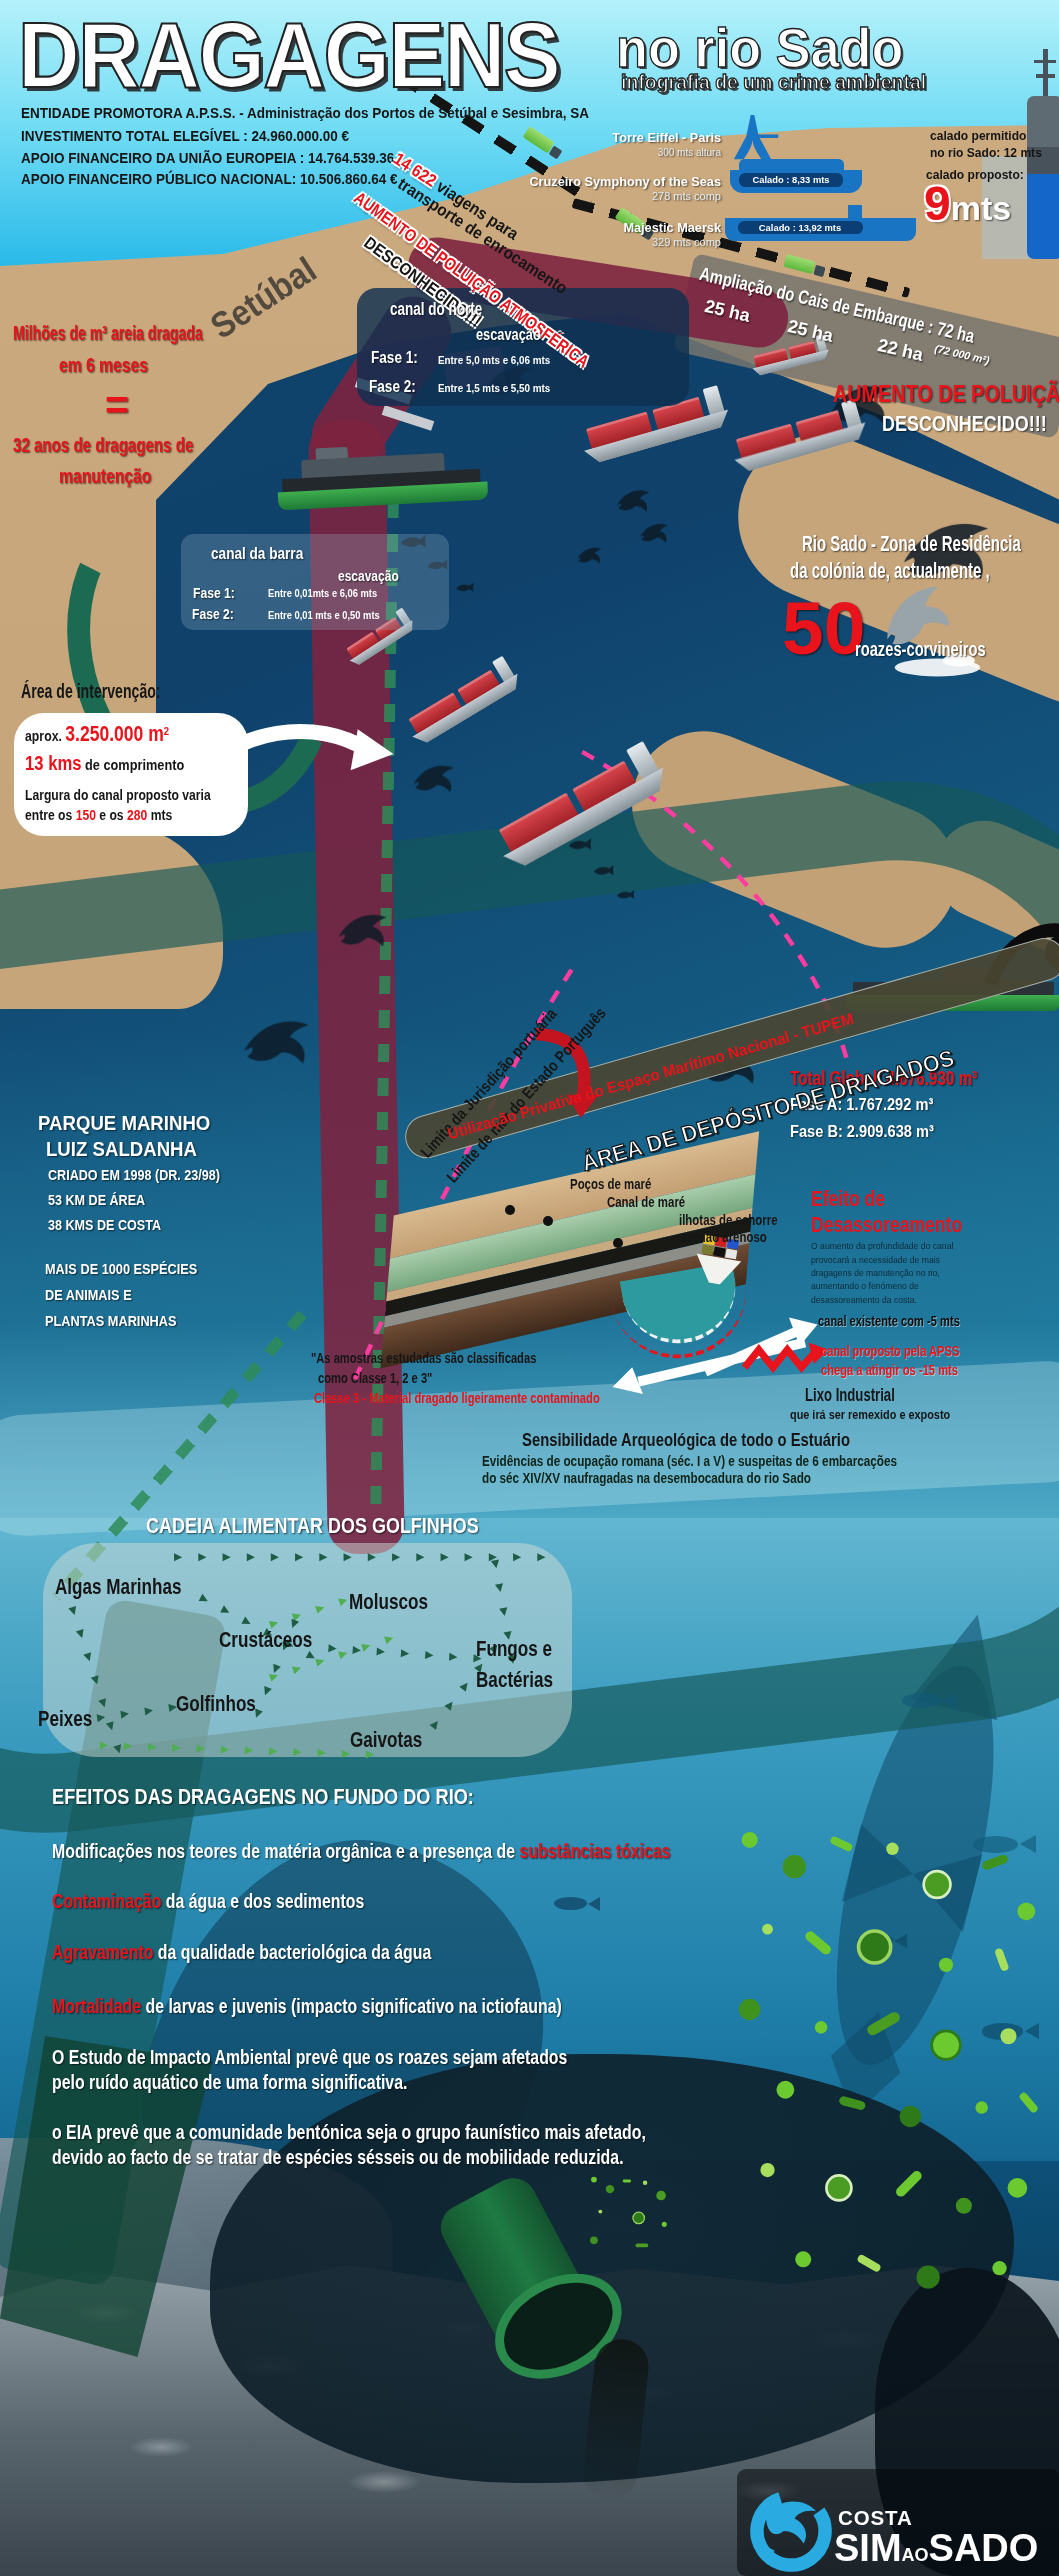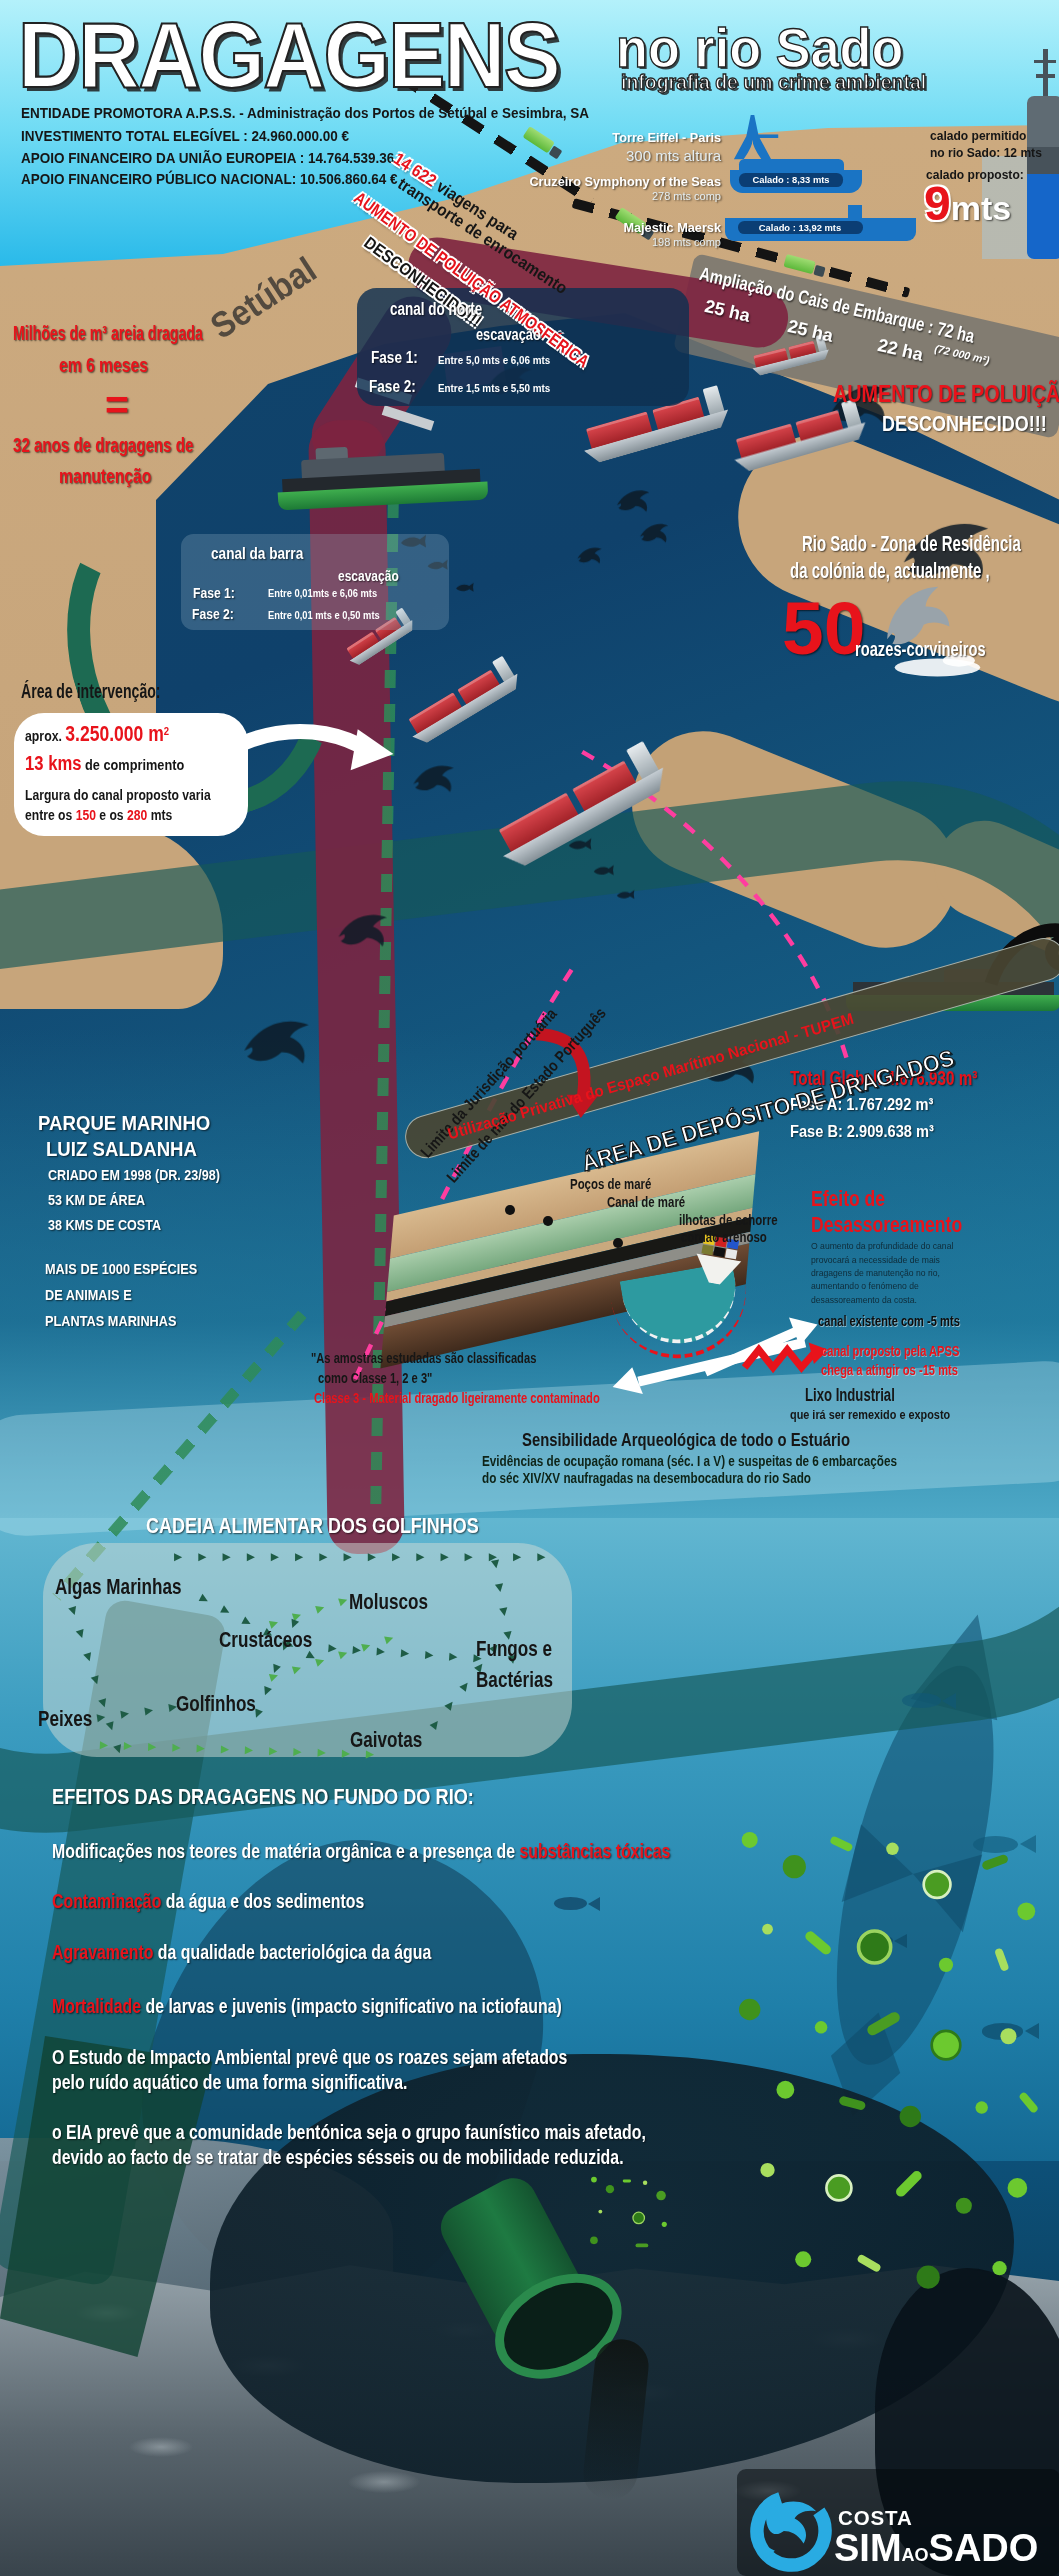--- a/index.html
+++ b/index.html
@@ -168,34 +168,34 @@
 
   <div class="t w ok" style="left:18px;top:7.1px;font-size:93px;transform:scaleX(.92);letter-spacing:-1.8px;">DRAGAGENS</div>
   <div class="t w ok2" style="left:616px;top:19.6px;font-size:55px;transform:scaleX(.95);">no rio Sado</div>
   <div class="t w ok2" style="left:621px;top:71px;font-size:20.5px;transform:scaleX(.95);">infografia de um crime ambiental</div>
   <div class="t k" style="left:20.5px;top:105px;font-size:15px;transform:scaleX(.9);">ENTIDADE  PROMOTORA A.P.S.S. - Administração dos Portos de Setúbal e Sesimbra, SA</div>
   <div class="t k" style="left:20.5px;top:128px;font-size:15px;transform:scaleX(.9);">INVESTIMENTO TOTAL ELEGÍVEL :  24.960.000.00 €</div>
   <div class="t k" style="left:20.5px;top:150px;font-size:15px;transform:scaleX(.9);">APOIO FINANCEIRO DA UNIÃO EUROPEIA : 14.764.539.36 €</div>
   <div class="t k" style="left:20.5px;top:171px;font-size:15px;transform:scaleX(.9);">APOIO FINANCEIRO PÚBLICO NACIONAL: 10.506.860.64 €</div>
 
   <div class="t w sh" style="left:498px;top:131px;width:223px;text-align:right;font-size:13.4px;transform:scaleX(.95);transform-origin:right top;">Torre Eiffel - Paris</div>
-  <div class="t sh" style="left:498px;top:148px;width:223px;text-align:right;font-size:15px;color:#e3edf2;font-weight:normal;">300 mts altura</div>
+  <div class="t sh" style="left:498px;top:148px;width:223px;text-align:right;font-size:10px;color:#e3edf2;font-weight:normal;">300 mts altura</div>
   <svg class="abs" style="left:725px;top:113px;z-index:11;" width="55" height="50" viewBox="0 0 62 56">
     <path d="M29,2 L33,2 L38,26 L52,52 L41,52 Q31,38 31,30 Q31,38 21,52 L10,52 L24,26 Z" fill="#1a74c4"></path>
     <rect x="36" y="24" width="24" height="4" fill="#1a74c4"></rect>
   </svg>
   <div class="t w sh" style="left:498px;top:175px;width:223px;text-align:right;font-size:13.4px;transform:scaleX(.95);transform-origin:right top;">Cruzeiro Symphony of the Seas</div>
   <div class="t sh" style="left:498px;top:191px;width:223px;text-align:right;font-size:11px;color:#e3edf2;font-weight:normal;">278 mts comp</div>
   <div class="abs" style="left:730px;top:159px;z-index:11;">
     <div class="abs" style="left:9px;top:0;width:105px;height:11.6px;background:#1a74c4;border-radius:5.4px 5.4px 0 0;"></div>
     <div class="abs" style="left:0;top:10.7px;width:132px;height:23px;background:#1a74c4;border-radius:0 0 12.5px 12.5px;"></div>
     <div class="t w" style="left:9px;top:14.3px;width:104px;height:13.4px;background:#0b3e74;border-radius:6.3px;font-size:9.4px;text-align:center;line-height:13.4px;">Calado : 8,33 mts</div>
   </div>
   <div class="t w sh" style="left:498px;top:221px;width:223px;text-align:right;font-size:13.4px;transform:scaleX(.95);transform-origin:right top;">Majestic Maersk</div>
-  <div class="t sh" style="left:498px;top:237px;width:223px;text-align:right;font-size:11px;color:#e3edf2;font-weight:normal;">198 mts comp</div>
+  <div class="t sh" style="left:498px;top:237px;width:223px;text-align:right;font-size:11px;color:#e3edf2;font-weight:normal;">329 mts comp</div>
   <div class="abs" style="left:725px;top:205px;z-index:11;">
     <div class="abs" style="left:123px;top:0;width:14.3px;height:13.4px;background:#1a74c4;"></div>
     <div class="abs" style="left:0;top:12.5px;width:191px;height:23px;background:#1a74c4;border-radius:0 0 9px 9px;"></div>
     <div class="t w" style="left:12.5px;top:16px;width:125px;height:13.4px;background:#0b3e74;border-radius:6.3px;font-size:9.4px;text-align:center;line-height:13.4px;">Calado : 13,92 mts</div>
   </div>
 
   <div class="t k" style="left:930px;top:129px;font-size:13.4px;transform:scaleX(.9);">calado permitido</div>
   <div class="t k" style="left:930px;top:146px;font-size:13.4px;transform:scaleX(.9);">no rio Sado: 12 mts</div>
   <div class="t k" style="left:926px;top:168px;font-size:13.4px;transform:scaleX(.9);">calado proposto:</div>
   <div class="t" style="left:924px;top:179px;">

